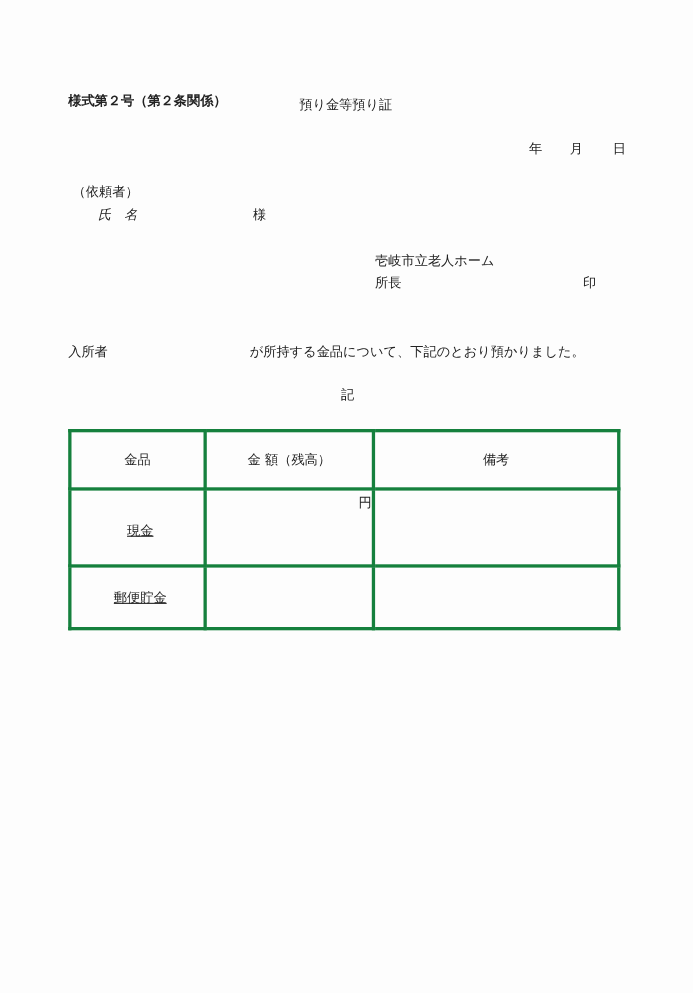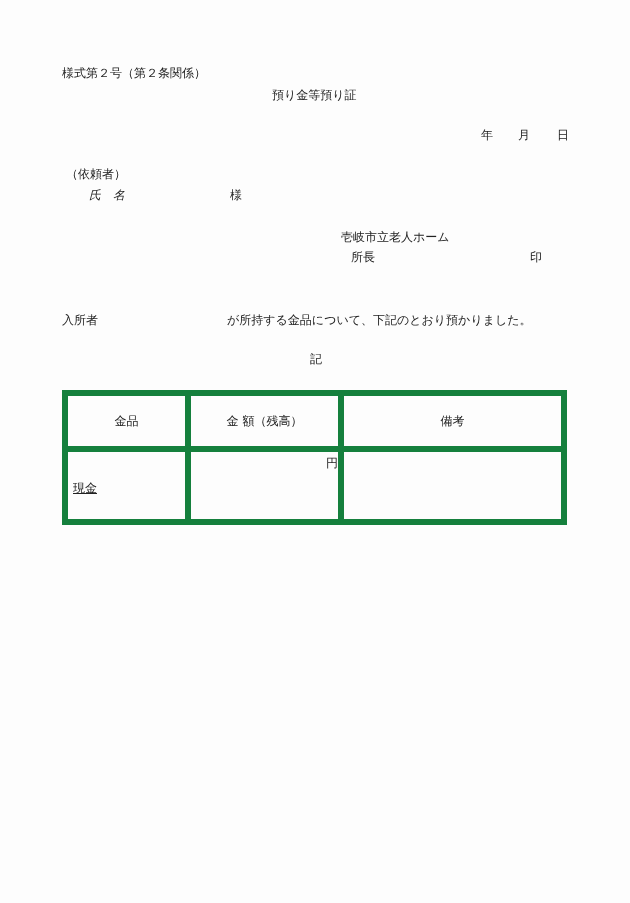--- a/index.html
+++ b/index.html
@@ -11,60 +11,60 @@
       width: 630px;
       height: 903px;
       position: relative;
       overflow: hidden;
       font-family: "DejaVu Serif", "Liberation Serif", serif;
       color: #222;
       font-size: 12px;
     }
     .abs { position: absolute; white-space: nowrap; line-height: 14px; }
 
-    #form-number { left: 62px; top: 66px; }
+    #form-number { left: 62px; top: 84px; font-weight: bold; }
     #doc-title { left: 272px; top: 88px; }
 
     #date-year  { left: 481px; top: 128px; }
     #date-month { left: 518px; top: 128px; }
     #date-day   { left: 557px; top: 128px; }
 
     #requester-label { left: 66px; top: 167px; }
     #name-label { left: 89px; top: 188px; letter-spacing: 12px; font-style: italic; }
     #honorific { left: 230px; top: 188px; }
 
     #facility-name { left: 341px; top: 230px; }
-    #director-label { left: 351px; top: 250px; }
+    #director-label { left: 341px; top: 250px; }
     #seal-mark { left: 530px; top: 250px; }
 
     #resident-label { left: 62px; top: 313px; }
     #statement { left: 215px; top: 313px; margin-left: 12px; }
 
     #ki-mark { left: 310px; top: 352px; }
 
     table.deposit {
       position: absolute;
       left: 62px;
       top: 390px;
       width: 499px;
       border-collapse: collapse;
       table-layout: fixed;
     }
     table.deposit td, table.deposit th {
-      border: 6px solid #15803d;
+      border: 3px solid #15803d;
       padding: 0;
       font-weight: normal;
       font-size: 12px;
       vertical-align: middle;
     }
     table.deposit th { text-align: center; height: 50px; }
     col.c1 { width: 123px; }
     col.c2 { width: 153px; }
     col.c3 { width: 223px; }
-    .item-cell { padding-left: 5px !important; text-align: left; text-decoration: underline; }
+    .item-cell { padding-left: 5px !important; text-align: center; text-decoration: underline; }
     .amount-cell { position: relative; }
     .yen {
       position: absolute;
       right: 0px;
       top: 3px;
       font-size: 12px;
     }
     tr.r-cash td { height: 61px; }
     tr.r-cash td.item-cell { vertical-align: middle; padding-top: 6px !important; }
     tr.r-postal td { height: 54px; }
@@ -110,14 +110,19 @@
     </tr>
   </thead>
   <tbody>
     <tr class="r-cash">
       <td class="item-cell">現金</td>
       <td class="amount-cell">
         <span class="yen">円</span>
       </td>
       <td></td>
     </tr>
+    <tr class="r-postal">
+      <td class="item-cell">郵便貯金</td>
+      <td></td>
+      <td></td>
+    </tr>
   </tbody>
 </table>
 
 </body></html>

